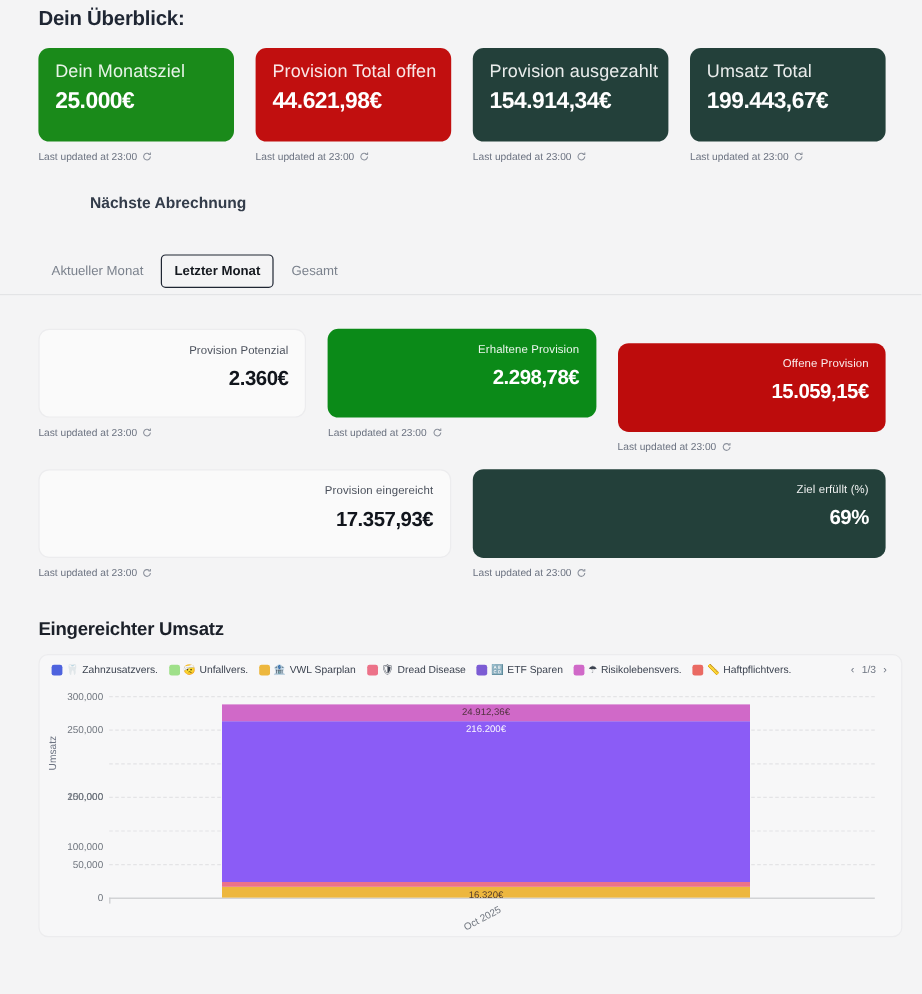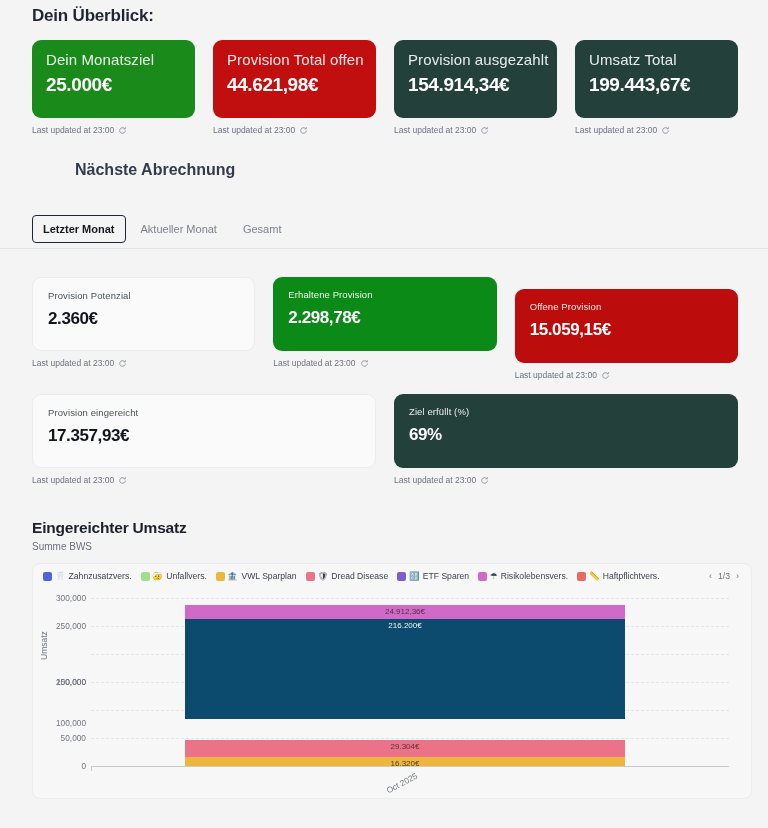--- a/index.html
+++ b/index.html
@@ -59,21 +59,21 @@
     margin-top: 7px;
     white-space: nowrap;
   }
   .refresh-ico { width: 9px; height: 9px; display: inline-block; opacity: .75; }
   .refresh-ico svg { display:block; width: 9px; height: 9px; }
 
   
   .billing {
     padding: 26px 0 0 32px;
   }
-  .billing-title { font-size: 16px; font-weight: 700; color: #333c4a; padding-left: 43px; }
+  .billing-title { font-size: 13px; font-weight: 700; color: #333c4a; padding-left: 43px; }
   .billing-date  { font-size: 11.5px; color: #3f4654; margin-top: 8px; }
 
   
   .tabs-wrap {
     margin-top: 30px;
     background: #f4f4f5;
     border-bottom: 1px solid #e3e4e6;
     padding: 0 32px;
     height: 40px;
     display: flex;
@@ -95,21 +95,21 @@
     border-color: #1f2633;
     background: #f4f4f5;
   }
 
   
   .mid {
     padding: 28px 30px 0 32px;
   }
   .mid-row { display: flex; gap: 18px; }
   .mid-row + .mid-row { margin-top: 14px; }
-  .mid-col { min-width: 0; }
+  .mid-col { min-width: 0; text-align: right; }
   .mid-col.w1 { flex: 1 1 0; }
   .mid-col.w2 { flex: 2 1 0; }
   .mid-card {
     height: 74px;
     border-radius: 9px;
     padding: 12px 14px 0 15px;
   }
   .mid-card.plain {
     background: #fafafa;
     border: 1px solid #ececee;
@@ -300,22 +300,22 @@
           </span>
       </div>
     </div>
   </div>
 
   <div class="billing">
     <div class="billing-title">Nächste Abrechnung</div>
   </div>
 
   <div class="tabs-wrap">
+    <div class="tab">Aktueller Monat</div>
     <div class="tab active">Letzter Monat</div>
-    <div class="tab">Aktueller Monat</div>
     <div class="tab">Gesamt</div>
   </div>
 
   <div class="mid">
     <div class="mid-row">
       <div class="mid-col w1">
         <div class="mid-card plain">
           <div class="mid-label">Provision Potenzial</div>
           <div class="mid-value">2.360€</div>
         </div>
@@ -390,21 +390,20 @@
                 <path d="M13 2v3h-3" fill="none" stroke="#6b7280" stroke-width="1.6"></path>
               </svg>
             </span>
         </div>
       </div>
     </div>
   </div>
 
   <div class="chart-section">
     <div class="chart-title">Eingereichter Umsatz</div>
-    <div class="chart-sub">Summe BWS</div>
 
     <div class="chart-panel">
       <div class="legend" id="chart-legend">
           <div class="legend-item">
             <span class="legend-swatch" style="background: rgb(78, 99, 222);"></span>
             <span class="legend-emoji">🦷</span>
             <span>Zahnzusatzvers.</span>
           </div>
           <div class="legend-item">
             <span class="legend-swatch" style="background: rgb(159, 224, 138);"></span>
@@ -459,21 +458,21 @@
           <div class="ytick" style="top: 8px;">300,000</div>
           <div class="axis-line-x" style="top: 176px;"></div>
           <div class="axis-cap" style="left: 58px; top: 176px;"></div>
           <div class="bar" style="left: 152px; width: 440px; top: 0px; height: 210px;">
             <div class="seg" style="top: 166.861px; height: 9.1392px; background: rgb(237, 183, 62);">
               <span class="seg-label dark">16.320€</span>
             </div>
             <div class="seg" style="top: 150.451px; height: 16.4102px; background: rgb(236, 114, 137);">
               <span class="seg-label dark">29.304€</span>
             </div>
-            <div class="seg" style="top: 29.3786px; height: 100px; background: #0c4a6e;">
+            <div class="seg" style="top: 29.3786px; height: 134px; background: #8b5cf6;">
               <span class="seg-label">216.200€</span>
             </div>
             <div class="seg" style="top: 15.4276px; height: 13.9509px; background: rgb(208, 105, 200);">
               <span class="seg-label dark">24.912,36€</span>
             </div>
           </div>
           <div class="x-label" style="left: 352px; top: 188px;">Oct 2025</div>
         </div>
     </div>
   </div>

